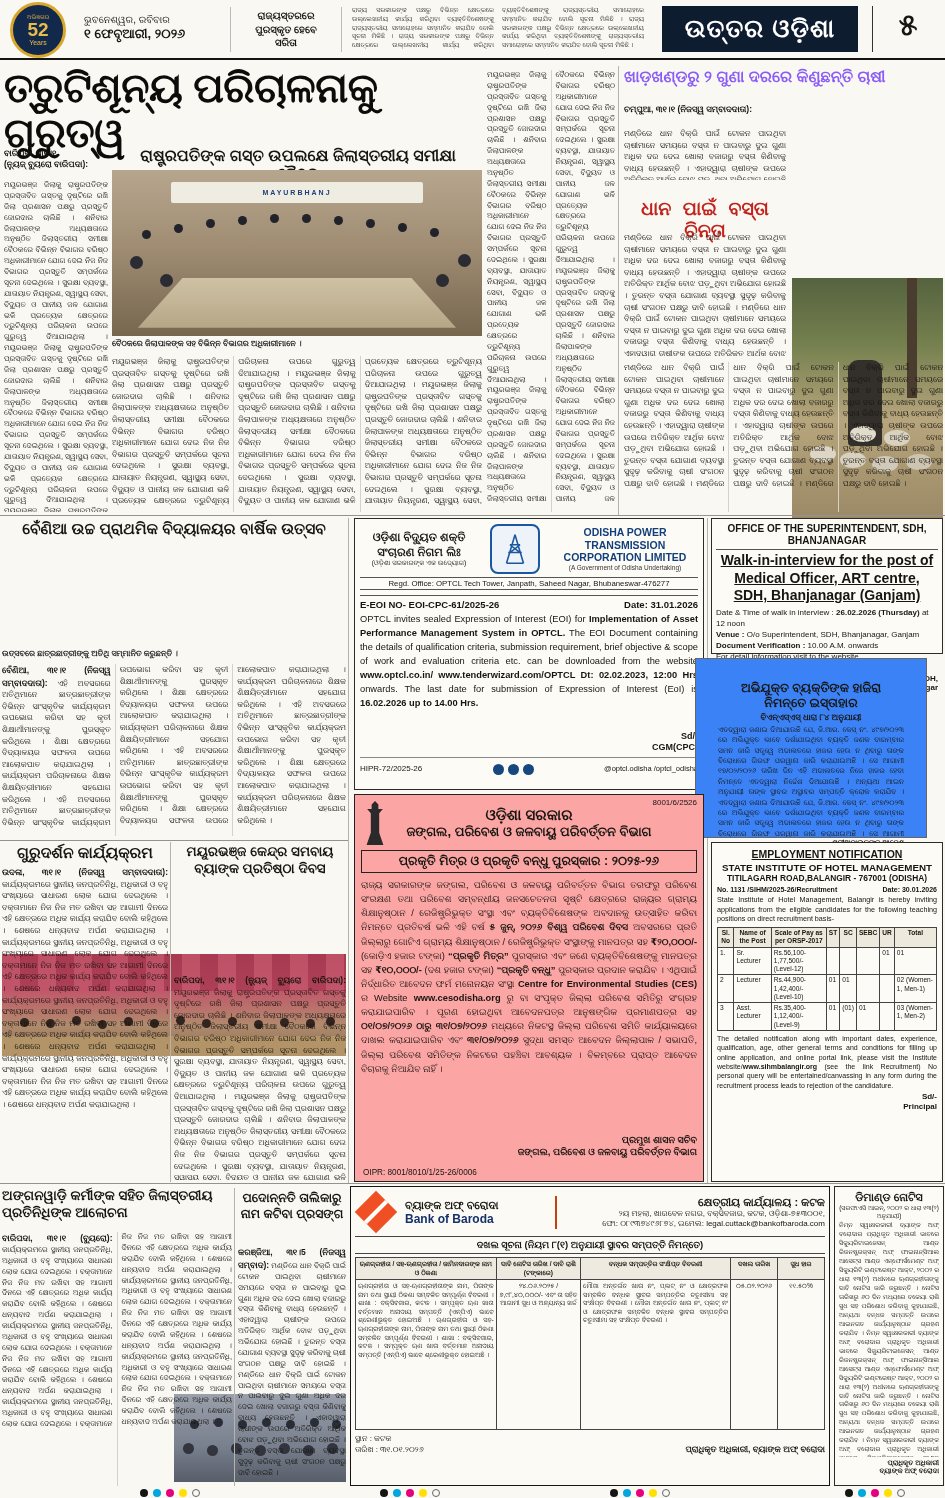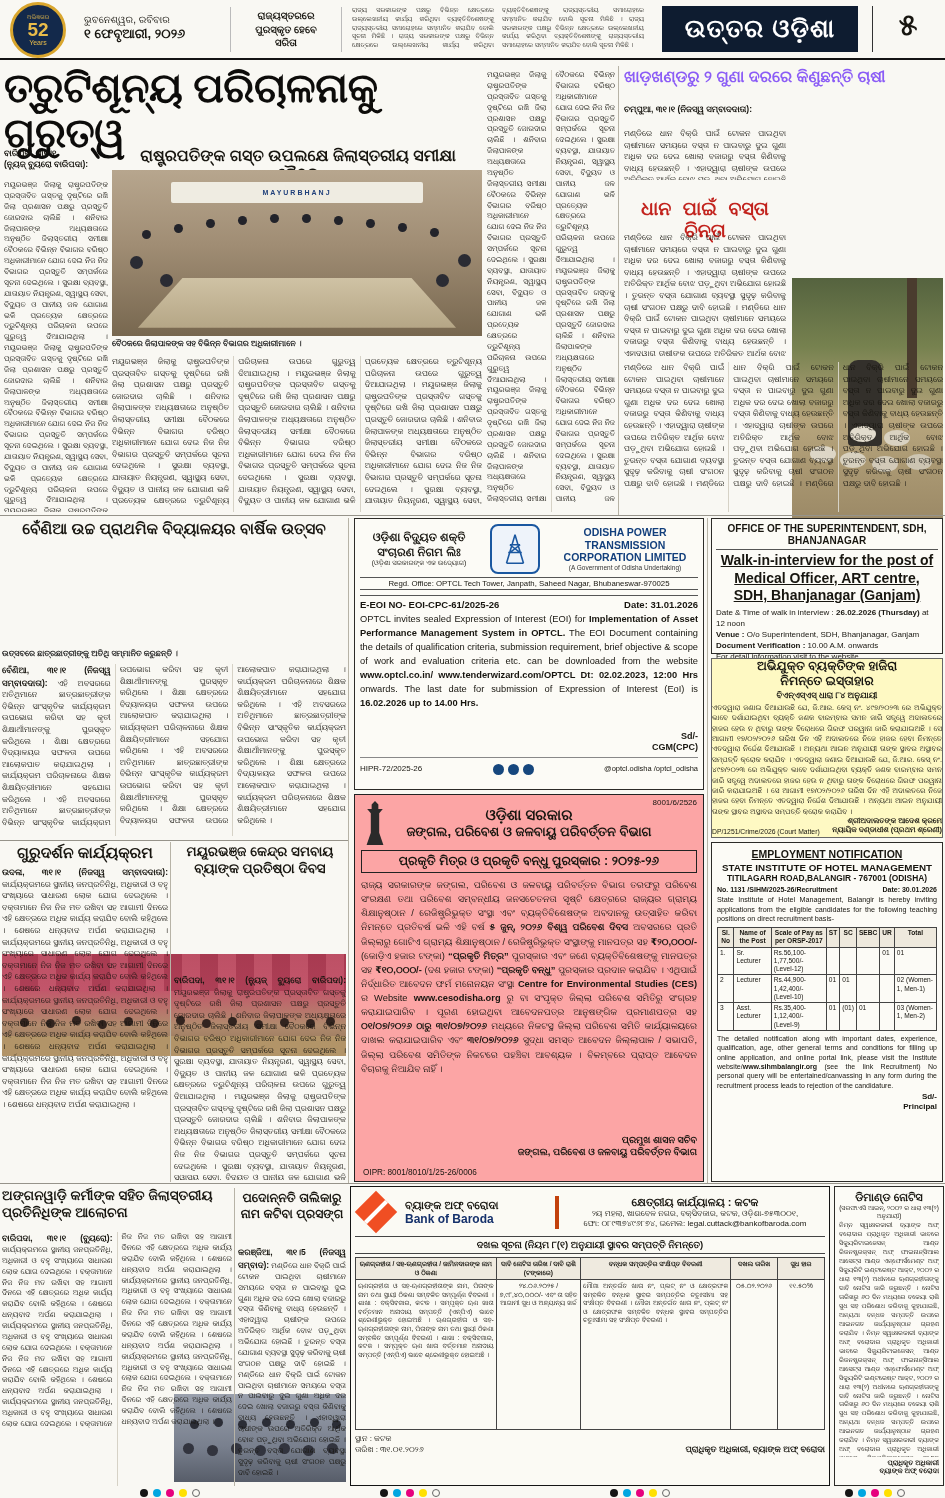--- a/index.html
+++ b/index.html
@@ -175,21 +175,21 @@
         <svg width="34" height="34" viewBox="0 0 24 24">
             <path d="M12 2 L6 22 M12 2 L18 22 M8.4 9 L15.6 9 M7.2 14.5 L16.8 14.5 M6 22 L18 22 M8.4 9 L15.6 14.5 M15.6 9 L8.4 14.5" stroke="#1a57a0" stroke-width="1.1" fill="none"></path>
           </svg>
       </div>
       <div class="optcl-en">
         <div>ODISHA POWER TRANSMISSION</div>
         <div>CORPORATION LIMITED</div>
         <div class="sub">(A Government of Odisha Undertaking)</div>
       </div>
     </div>
-    <div class="ct" style="font-size:7.8px;border-top:1px solid #555;border-bottom:1px solid #555;padding:1px 0;margin-top:3px;">Regd. Office: OPTCL Tech Tower, Janpath, Saheed Nagar, Bhubaneswar-970025</div>
+    <div class="ct" style="font-size:7.8px;border-top:1px solid #555;border-bottom:1px solid #555;padding:1px 0;margin-top:3px;">Regd. Office: OPTCL Tech Tower, Janpath, Saheed Nagar, Bhubaneswar-476277</div>
     <div style="display:flex;justify-content:space-between;font-size:9.5px;font-weight:bold;margin-top:5px;border-top:1px solid #555;padding-top:3px;">
       <span>E-EOI NO- EOI-CPC-61/2025-26</span>
       <span>Date: 31.01.2026</span>
     </div>
     <div class="jt b9 ovh" style="margin-top:3px;height:118px;">
       <span>OPTCL invites sealed Expression of Interest (EOI) for </span><b>Implementation of Asset Performance Management System in OPTCL.</b><span> The EOI Document containing the details of qualification criteria, submission requirement, brief objective &amp; scope of work and evaluation criteria etc. can be downloaded from the website </span><b>www.optcl.co.in/</b><span> </span><b>www.tenderwizard.com/OPTCL</b><b> Dt: 02.02.2023, 12:00 Hrs</b><span> onwards. The last date for submission of Expression of Interest (EoI) is </span><b>16.02.2026 up to 14.00 Hrs.</b>
     </div>
     <div class="rt" style="font-size:9px;font-weight:bold;line-height:1.25;">
       <div>Sd/-</div>
       <div>CGM(CPC)</div>
@@ -215,21 +215,21 @@
       <div><b>Document Verification : </b><span>10.00 A.M. onwards</span></div>
       <div><span>For detail information visit to the website</span></div>
       <div><b>www.osacs.nic.in</b></div>
     </div>
     <div class="rt" style="font-size:8px;font-weight:bold;line-height:1.2;">
       <div>Sd/- Superintendent, SDH,</div>
       <div>Bhanjanagar</div>
     </div>
   </div>
 
-  <div class="abs" style="left:711px;top:658px;width:232px;height:180px;border:1px solid #666;padding:0;background:#fef9c3;">
+  <div class="abs" style="left:695px;top:658px;width:232px;height:180px;border:1px solid #666;padding:22px;background:#3b82f6;">
     <div class="ct" style="font-size:12.5px;font-weight:800;line-height:1.2;">
       <div>ଅଭିଯୁକ୍ତ ବ୍ୟକ୍ତିଙ୍କ ହାଜିରା</div>
       <div>ନିମନ୍ତେ ଇସ୍ତାହାର</div>
     </div>
     <div class="ct" style="font-size:8.4px;font-weight:bold;margin-top:1px;">ବିଏନ୍‌ଏସ୍‌ଏସ୍ ଧାରା ୮୪ ଅନୁଯାୟୀ</div>
     <div class="jt b7 ovh" style="margin-top:2px;height:112px;">ଏତଦ୍ୱାରା ଜଣାଇ ଦିଆଯାଉଛି ଯେ, ଜି.ଆର. କେସ୍ ନଂ. ୪୯୭/୨୦୨୩ ରେ ଅଭିଯୁକ୍ତ ଭାବେ ଦର୍ଶାଯାଇଥିବା ବ୍ୟକ୍ତି ଜଣକ ବାରମ୍ବାର ସମନ ଜାରି ସତ୍ତ୍ୱେ ଅଦାଲତରେ ହାଜର ହେଉ ନ ଥିବାରୁ ତାଙ୍କ ବିରୋଧରେ ଗିରଫ ପରୱାନା ଜାରି କରାଯାଇଅଛି । ସେ ଆଗାମୀ ୧୭/୦୨/୨୦୨୬ ତାରିଖ ଦିନ ଏହି ଅଦାଲତରେ ନିଜେ ହାଜର ହେବା ନିମନ୍ତେ ଏତଦ୍ୱାରା ନିର୍ଦ୍ଦେଶ ଦିଆଯାଉଛି । ଅନ୍ୟଥା ଆଇନ ଅନୁଯାୟୀ ତାଙ୍କ ସ୍ଥାବର ଅସ୍ଥାବର ସମ୍ପତ୍ତି କ୍ରୋକ କରାଯିବ । ଏତଦ୍ୱାରା ଜଣାଇ ଦିଆଯାଉଛି ଯେ, ଜି.ଆର. କେସ୍ ନଂ. ୪୯୭/୨୦୨୩ ରେ ଅଭିଯୁକ୍ତ ଭାବେ ଦର୍ଶାଯାଇଥିବା ବ୍ୟକ୍ତି ଜଣକ ବାରମ୍ବାର ସମନ ଜାରି ସତ୍ତ୍ୱେ ଅଦାଲତରେ ହାଜର ହେଉ ନ ଥିବାରୁ ତାଙ୍କ ବିରୋଧରେ ଗିରଫ ପରୱାନା ଜାରି କରାଯାଇଅଛି । ସେ ଆଗାମୀ ୧୭/୦୨/୨୦୨୬ ତାରିଖ ଦିନ ଏହି ଅଦାଲତରେ ନିଜେ ହାଜର ହେବା ନିମନ୍ତେ ଏତଦ୍ୱାରା ନିର୍ଦ୍ଦେଶ ଦିଆଯାଉଛି । ଅନ୍ୟଥା ଆଇନ ଅନୁଯାୟୀ ତାଙ୍କ ସ୍ଥାବର ଅସ୍ଥାବର ସମ୍ପତ୍ତି କ୍ରୋକ କରାଯିବ ।</div>
     <div style="display:flex;justify-content:space-between;align-items:flex-end;margin-top:2px;">
       <span style="font-size:6.8px;">DP/1251/Crime/2026 (Court Matter)</span>
       <span class="rt" style="font-size:7.4px;font-weight:bold;line-height:1.2;">
         <div>ଶ୍ରୀଅଦାଲତଙ୍କ ଆଦେଶ କ୍ରମେ</div>
@@ -350,21 +350,21 @@
     <span>ମଣ୍ଡିରେ ଧାନ ବିକ୍ରି ପାଇଁ ଟୋକନ ପାଇଥିବା ଚାଷୀମାନେ ସମୟରେ ବସ୍ତା ନ ପାଇବାରୁ ଦୁଇ ଗୁଣା ଅଧିକ ଦର ଦେଇ ଖୋଲା ବଜାରରୁ ବସ୍ତା କିଣିବାକୁ ବାଧ୍ୟ ହେଉଛନ୍ତି । ଏହାଦ୍ୱାରା ଚାଷୀଙ୍କ ଉପରେ ଅତିରିକ୍ତ ଆର୍ଥିକ ବୋଝ ପଡ଼ୁଥିବା ଅଭିଯୋଗ ହୋଇଛି । ତୁରନ୍ତ ବସ୍ତା ଯୋଗାଣ ବ୍ୟବସ୍ଥା ସୁଦୃଢ଼ କରିବାକୁ ଚାଷୀ ସଂଗଠନ ପକ୍ଷରୁ ଦାବି ହୋଇଛି । ମଣ୍ଡିରେ ଧାନ ବିକ୍ରି ପାଇଁ ଟୋକନ ପାଇଥିବା ଚାଷୀମାନେ ସମୟରେ ବସ୍ତା ନ ପାଇବାରୁ ଦୁଇ ଗୁଣା ଅଧିକ ଦର ଦେଇ ଖୋଲା ବଜାରରୁ ବସ୍ତା କିଣିବାକୁ ବାଧ୍ୟ ହେଉଛନ୍ତି । ଏହାଦ୍ୱାରା ଚାଷୀଙ୍କ ଉପରେ ଅତିରିକ୍ତ ଆର୍ଥିକ ବୋଝ ପଡ଼ୁଥିବା ଅଭିଯୋଗ ହୋଇଛି । ତୁରନ୍ତ ବସ୍ତା ଯୋଗାଣ ବ୍ୟବସ୍ଥା ସୁଦୃଢ଼ କରିବାକୁ ଚାଷୀ ସଂଗଠନ ପକ୍ଷରୁ ଦାବି ହୋଇଛି ।</span>
   </div>
 
   <div class="abs" style="left:350px;top:1186px;width:480px;height:300px;border:1.5px solid #141414;padding:4px;background:#fbfaf4;">
     <div style="display:flex;align-items:center;border-bottom:1px solid #444;padding-bottom:3px;">
       <div class="boblogo"></div>
       <div style="margin-left:8px;width:150px;">
         <div style="font-size:11px;font-weight:800;">ବ୍ୟାଙ୍କ ଅଫ୍ ବରୋଦା</div>
         <div style="font-size:12px;font-weight:800;color:#15316b;">Bank of Baroda</div>
       </div>
-      <div style="flex:1;text-align:center;border-left:4px solid #c2410c;padding-left:6px;">
+      <div style="flex:1;text-align:right;border-left:2px solid #c2410c;padding-left:6px;">
         <div style="font-size:11px;font-weight:800;">କ୍ଷେତ୍ରୀୟ କାର୍ଯ୍ୟାଳୟ : କଟକ</div>
         <div style="font-size:8px;">୨ୟ ମହଲା, ଖାରବେଳ ନଗର, ବକ୍ସିବଜାର, କଟକ, ଓଡ଼ିଶା-୭୫୩୦୦୧,</div>
         <div style="font-size:8px;">ଫୋ: ୦୮୯୩୭୪୯୬୮୭୪, ଇମେଲ: legal.cuttack@bankofbaroda.com</div>
       </div>
     </div>
     <div class="ct" style="font-size:9.5px;font-weight:800;border-bottom:1px solid #444;padding:2px 0;">ଦଖଲ ସୂଚନା (ନିୟମ ୮(୧) ଅନୁଯାୟୀ ସ୍ଥାବର ସମ୍ପତ୍ତି ନିମନ୍ତେ)</div>
     <table class="bob-t" style="margin-top:3px;">
       <tbody>
           <tr>
         <th style="width:30%;">ଋଣଗ୍ରହୀତା / ସହ-ଋଣଗ୍ରହୀତା / ଜାମିନଦାରଙ୍କ ନାମ ଓ ଠିକଣା</th>

